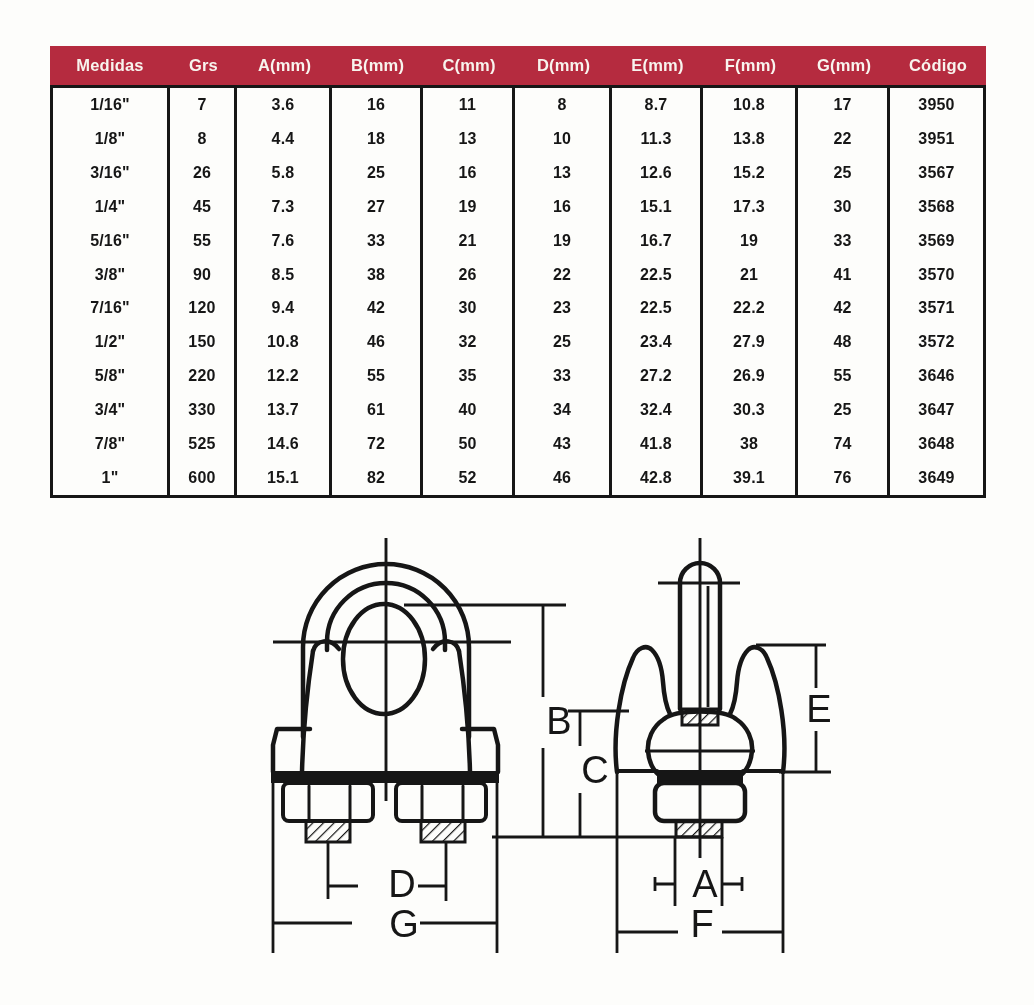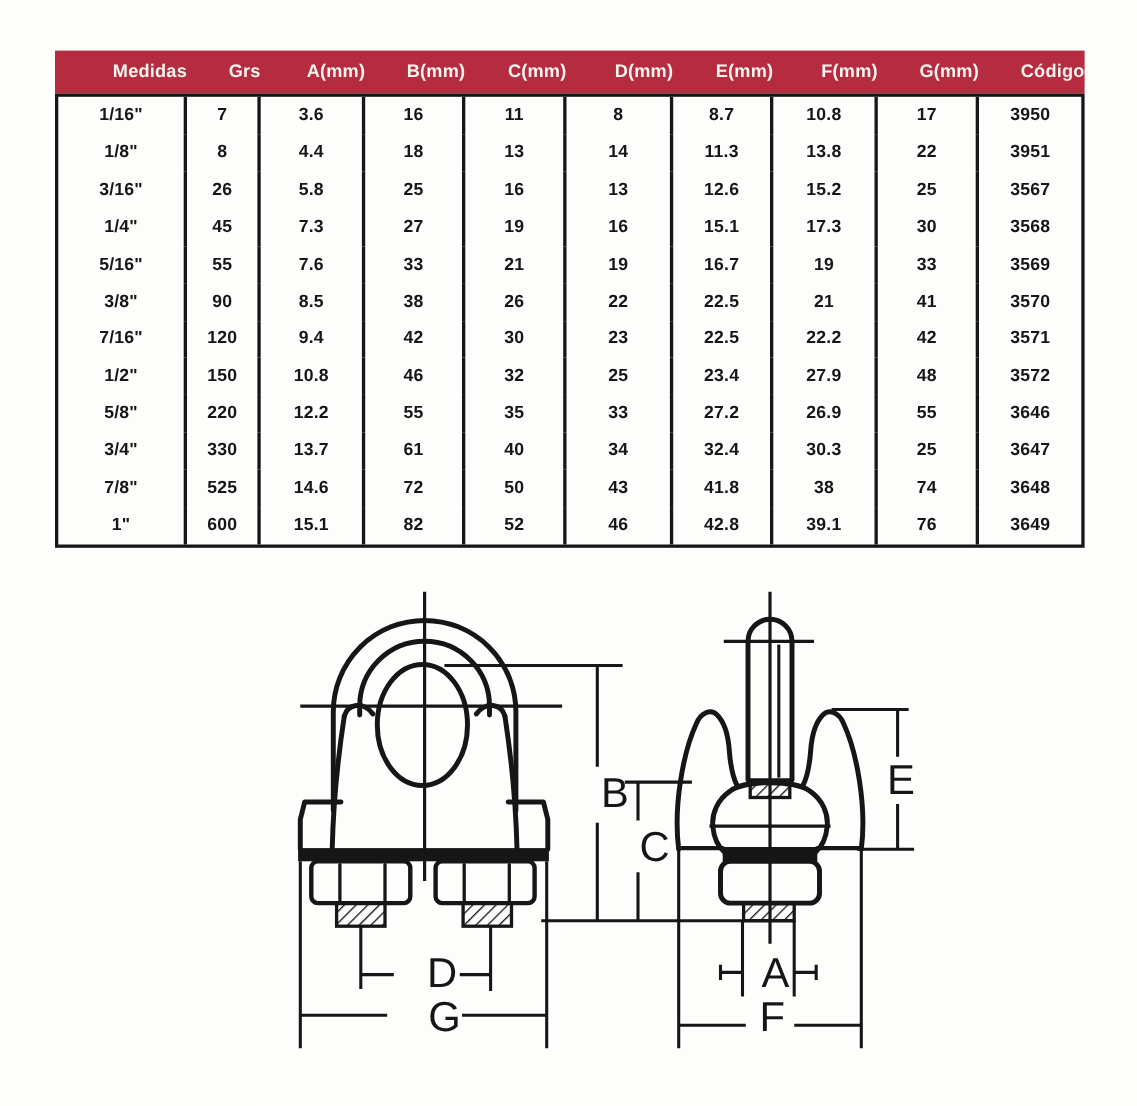--- a/index.html
+++ b/index.html
@@ -19,21 +19,21 @@
   }
   
   .band{
     position:absolute;left:50px;top:46px;width:936px;height:39px;
     background:var(--header-bg);
     display:grid;
     grid-template-columns:120px 67px 95px 91px 92px 97px 91px 95px 92px 96px;
     align-items:center;
   }
   .th{
-    text-align:right;
+    text-align:center;
     color:var(--header-text);
     font-size:16.5px;font-weight:bold;
     letter-spacing:.2px;
   }
   .tbody-wrap{
     position:absolute;left:50px;top:85px;width:936px;height:413px;
     border:3px solid var(--ink);
     display:grid;
     grid-template-rows:repeat(12,1fr);
   }
@@ -95,21 +95,21 @@
         <div class="td">10.8</div>
         <div class="td">17</div>
         <div class="td last">3950</div>
       </div>
       <div class="tr">
         <div class="td">1/8"</div>
         <div class="td">8</div>
         <div class="td">4.4</div>
         <div class="td">18</div>
         <div class="td">13</div>
-        <div class="td">14</div>
+        <div class="td">10</div>
         <div class="td">11.3</div>
         <div class="td">13.8</div>
         <div class="td">22</div>
         <div class="td last">3951</div>
       </div>
       <div class="tr">
         <div class="td">3/16"</div>
         <div class="td">26</div>
         <div class="td">5.8</div>
         <div class="td">25</div>

